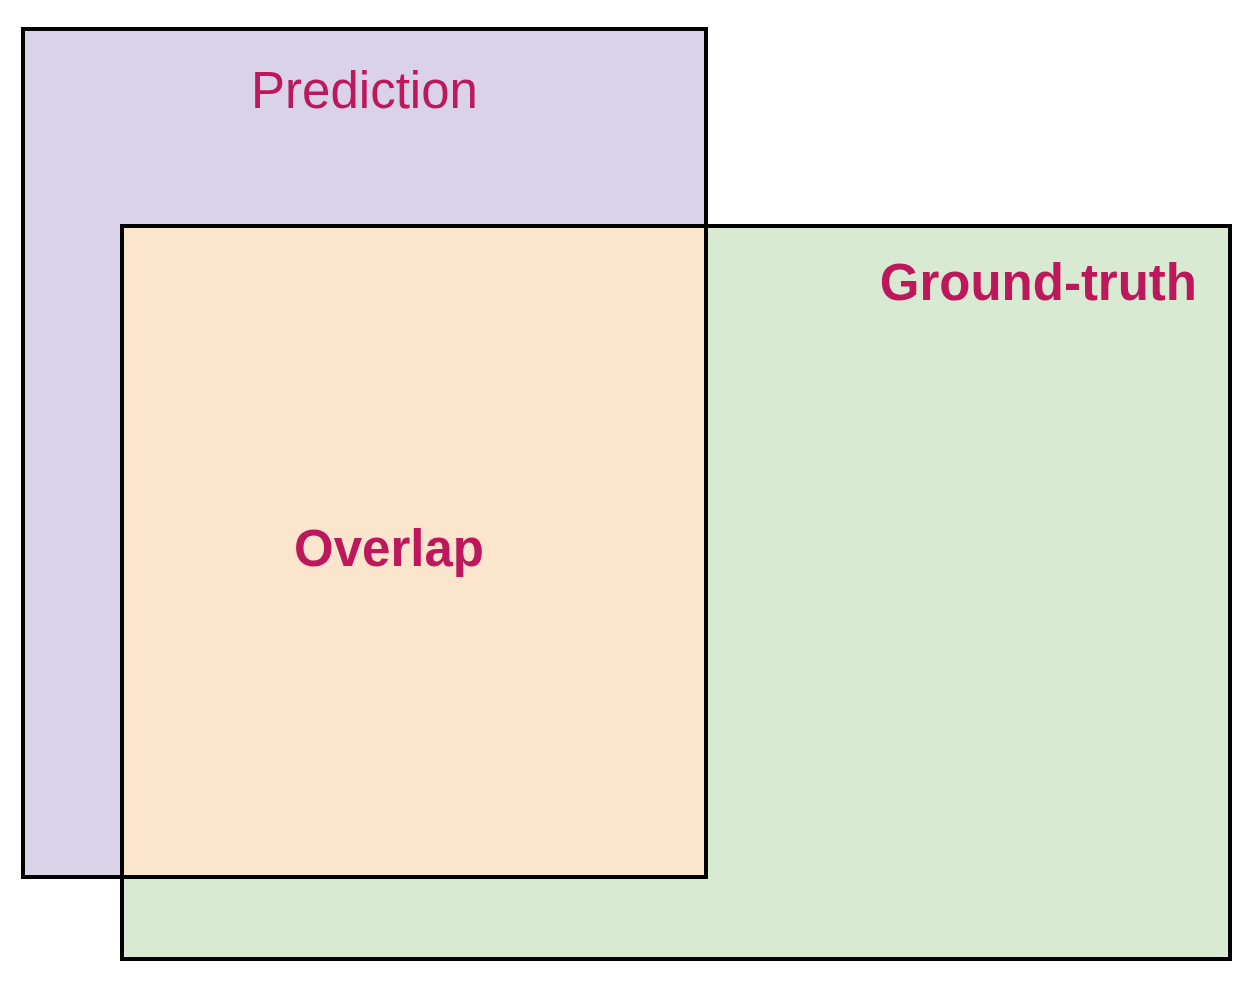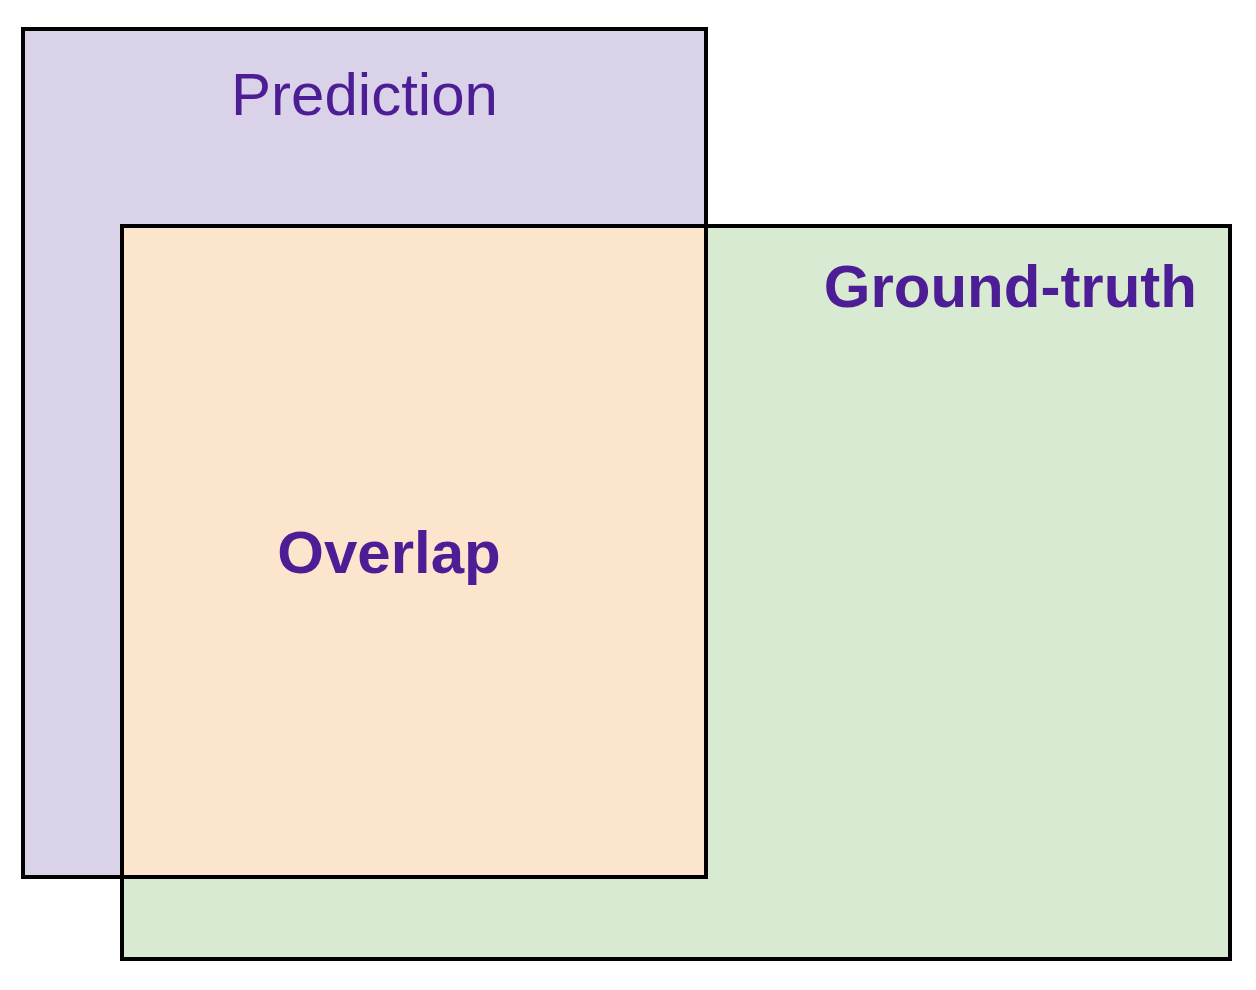--- a/index.html
+++ b/index.html
@@ -15,24 +15,24 @@
     font-family: "Liberation Sans", "DejaVu Sans", sans-serif;
     color: #000000;
   }
   .region {
     position: absolute;
     box-sizing: border-box;
     border: 4px solid #000000;
   }
   .region-label {
     position: absolute;
-    font-size: 60px;
+    font-size: 51px;
     line-height: 1;
     white-space: nowrap;
-    color: #4c1d95;
+    color: #be185d;
   }
   
   #prediction-box {
     left: 21px;
     top: 27px;
     width: 687px;
     height: 852px;
     z-index: 1;
   }
   

